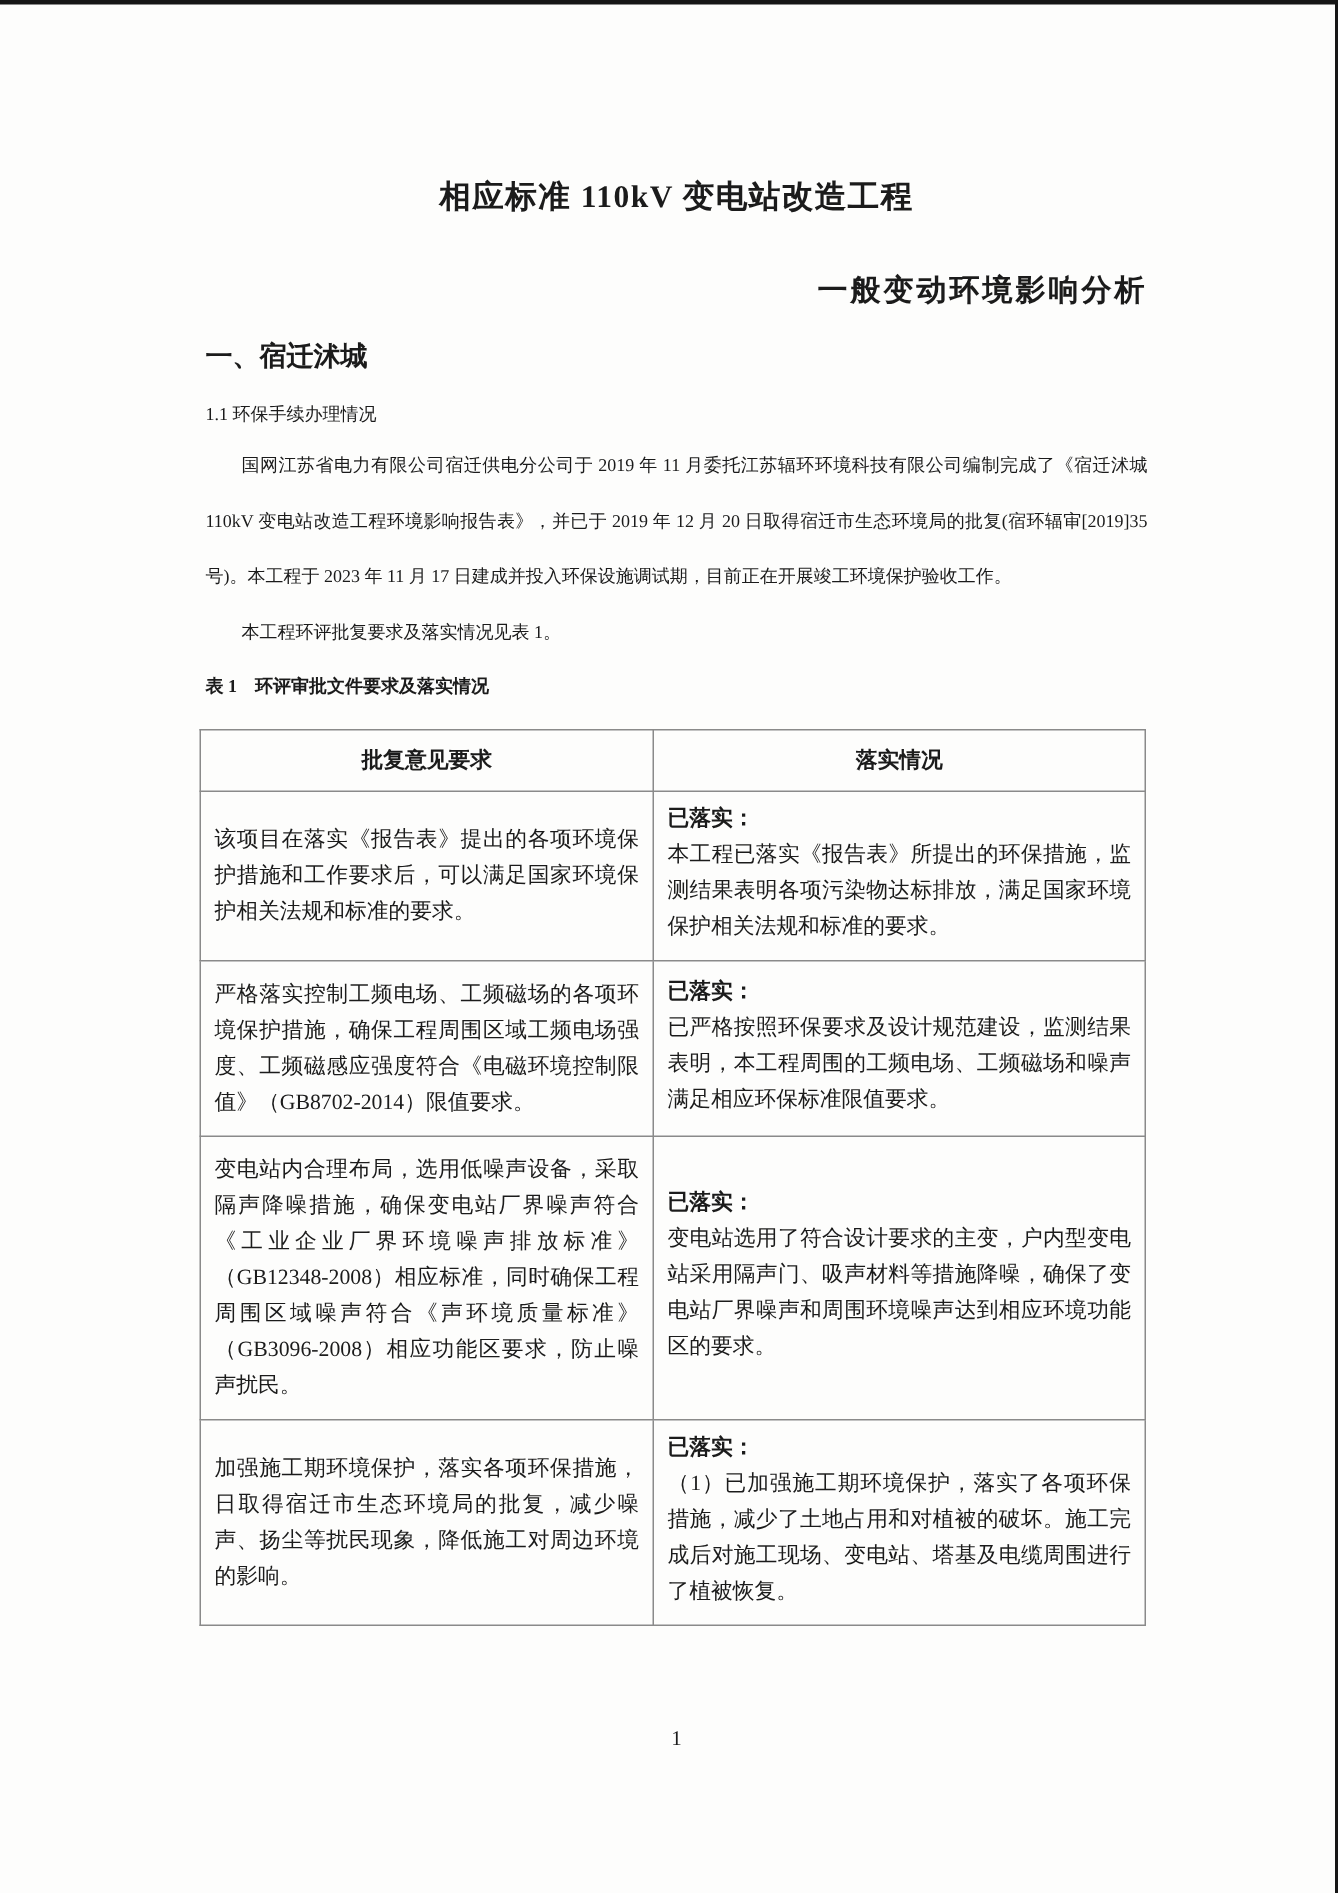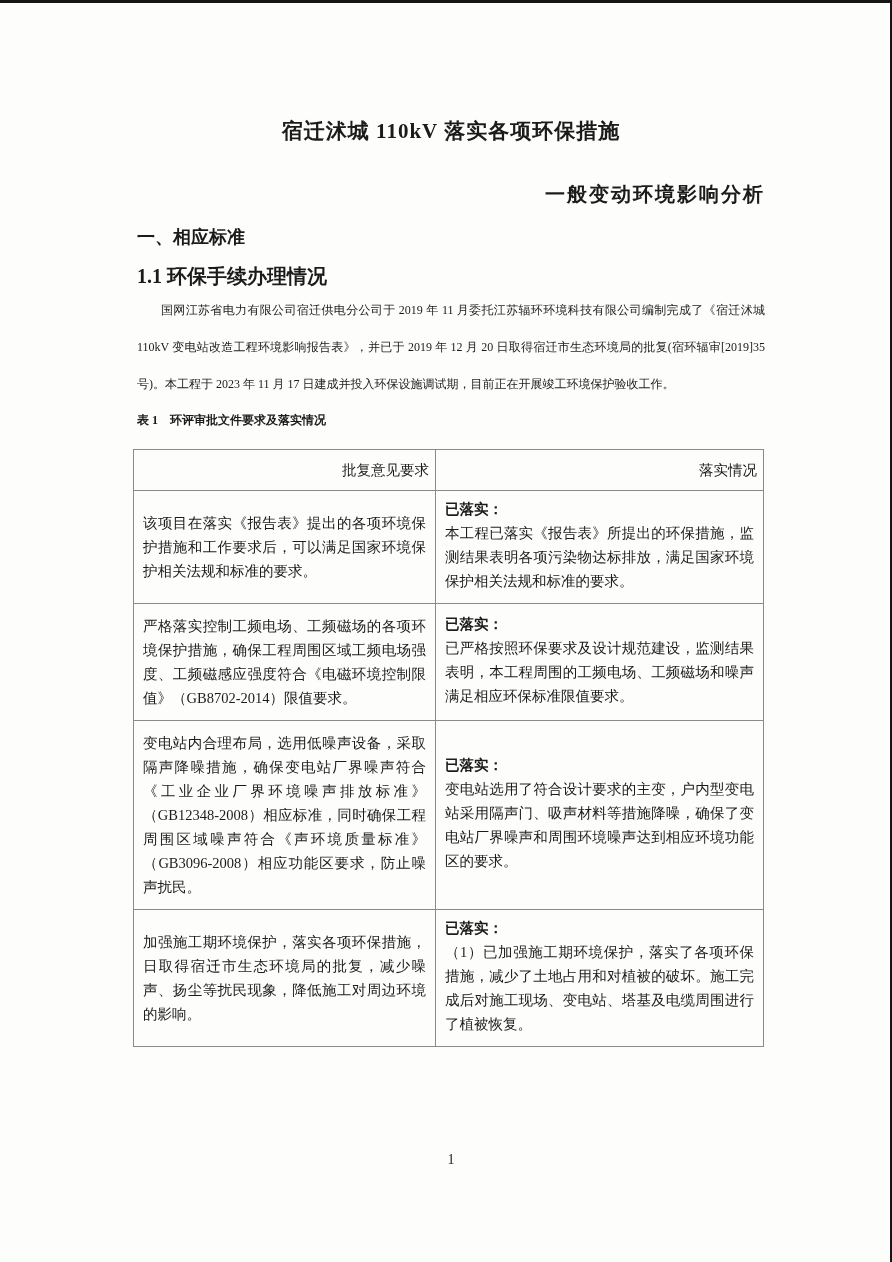--- a/index.html
+++ b/index.html
@@ -47,23 +47,23 @@
     letter-spacing:2px;
   }
   .sec-heading{
     margin:0 0 14px 0;
     font-size:18px;
     line-height:26px;
     font-weight:bold;
   }
   .sub-heading{
     margin:0 0 4px 0;
-    font-size:20px;
+    font-size:12px;
     line-height:24px;
-    font-weight:bold;
+    font-weight:normal;
   }
   .body-para{
     margin:0;
     font-size:12px;
     line-height:37px;
     text-align:justify;
     text-indent:2em;
   }
   .sub-heading.mt{
     margin-top:8px;
@@ -84,22 +84,22 @@
   }
   table.review th,
   table.review td{
     border:1px solid #8a8a8a;
     font-size:14.5px;
     line-height:24px;
     vertical-align:middle;
     box-sizing:border-box;
   }
   table.review th{
-    font-weight:normal;
-    text-align:right;
+    font-weight:bold;
+    text-align:center;
     padding:8px 6px;
   }
   col.c-req{width:302px;}
   col.c-status{width:328px;}
   td.req-cell{
     padding:10px 9px;
     text-align:justify;
   }
   td.status-cell{
     padding:6px 9px 10px 9px;
@@ -122,28 +122,29 @@
 </style>
 </head>
 <body>
 
 <div class="page">
   <div class="scan-top"></div>
   <div class="scan-right"></div>
 
   <div class="content">
 
-    <h1 class="doc-title">宿迁沭城 110kV 落实各项环保措施</h1>
+    <h1 class="doc-title">相应标准 110kV 变电站改造工程</h1>
     <h1 class="doc-subtitle">一般变动环境影响分析</h1>
 
-    <h2 class="sec-heading">一、相应标准</h2>
+    <h2 class="sec-heading">一、宿迁沭城</h2>
 
     <h3 class="sub-heading">1.1 环保手续办理情况</h3>
     <p class="body-para">国网江苏省电力有限公司宿迁供电分公司于 2019 年 11 月委托江苏辐环环境科技有限公司编制完成了《宿迁沭城 110kV 变电站改造工程环境影响报告表》，并已于 2019 年 12 月 20 日取得宿迁市生态环境局的批复(宿环辐审[2019]35 号)。本工程于 2023 年 11 月 17 日建成并投入环保设施调试期，目前正在开展竣工环境保护验收工作。</p>
 
+    <p class="body-para">本工程环评批复要求及落实情况见表 1。</p>
 
     <p class="table-caption">表 1　环评审批文件要求及落实情况</p>
 
     <table class="review">
       <colgroup>
         <col class="c-req">
         <col class="c-status">
       </colgroup>
       <thead>
         <tr>

